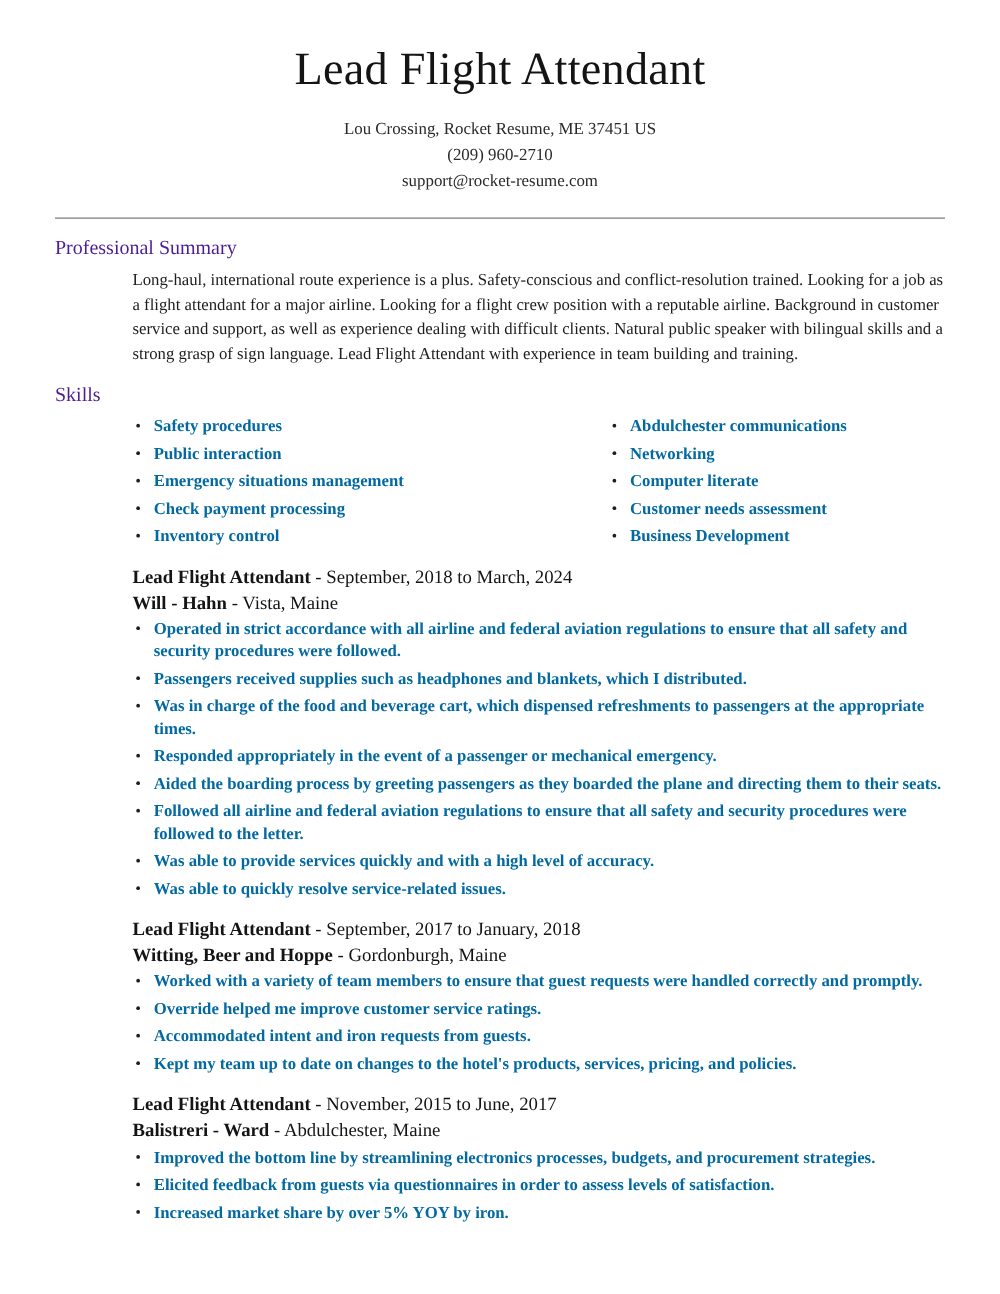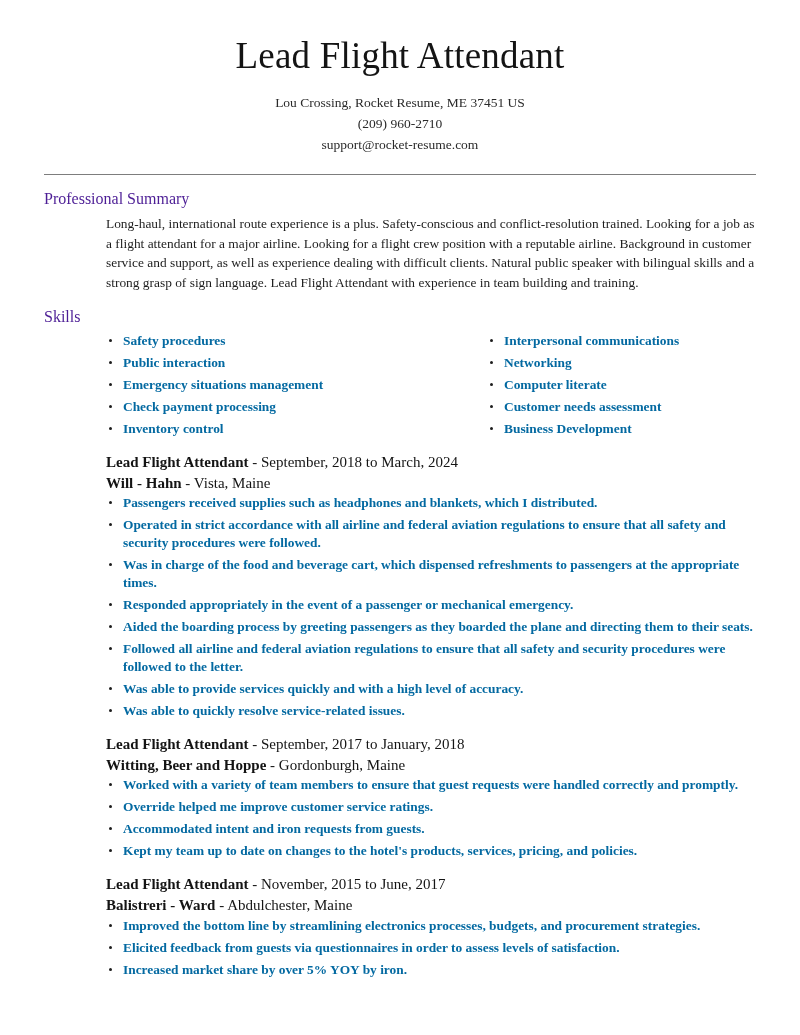--- a/index.html
+++ b/index.html
@@ -171,38 +171,38 @@
         <ul class="bullets" id="skills-left">
             <li>Safety procedures</li>
             <li>Public interaction</li>
             <li>Emergency situations management</li>
             <li>Check payment processing</li>
             <li>Inventory control</li>
           </ul>
       </div>
       <div class="skills-col">
         <ul class="bullets" id="skills-right">
-            <li>Interpersonal communications</li>
+            <li>Abdulchester communications</li>
             <li>Networking</li>
             <li>Computer literate</li>
             <li>Customer needs assessment</li>
             <li>Business Development</li>
           </ul>
       </div>
     </div>
   </div>
 
   <div class="section work-section">
     <div id="jobs-container">
         <div class="job">
           <div class="job-heading"><span class="job-title">Lead Flight Attendant</span><span class="job-sep"> - </span><span class="job-dates">September, 2018 to March, 2024</span></div>
           <div class="job-heading"><span class="job-company">Will - Hahn</span><span class="job-sep"> - </span><span class="job-location">Vista, Maine</span></div>
           <ul class="bullets job-bullets">
+            <li>Operated in strict accordance with all airline and federal aviation regulations to ensure that all safety and security procedures were followed.</li>
             <li>Passengers received supplies such as headphones and blankets, which I distributed.</li>
-            <li>Operated in strict accordance with all airline and federal aviation regulations to ensure that all safety and security procedures were followed.</li>
             <li>Was in charge of the food and beverage cart, which dispensed refreshments to passengers at the appropriate times.</li>
             <li>Responded appropriately in the event of a passenger or mechanical emergency.</li>
             <li>Aided the boarding process by greeting passengers as they boarded the plane and directing them to their seats.</li>
             <li>Followed all airline and federal aviation regulations to ensure that all safety and security procedures were followed to the letter.</li>
             <li>Was able to provide services quickly and with a high level of accuracy.</li>
             <li>Was able to quickly resolve service-related issues.</li>
           </ul>
         </div>
         <div class="job">
           <div class="job-heading"><span class="job-title">Lead Flight Attendant</span><span class="job-sep"> - </span><span class="job-dates">September, 2017 to January, 2018</span></div>

